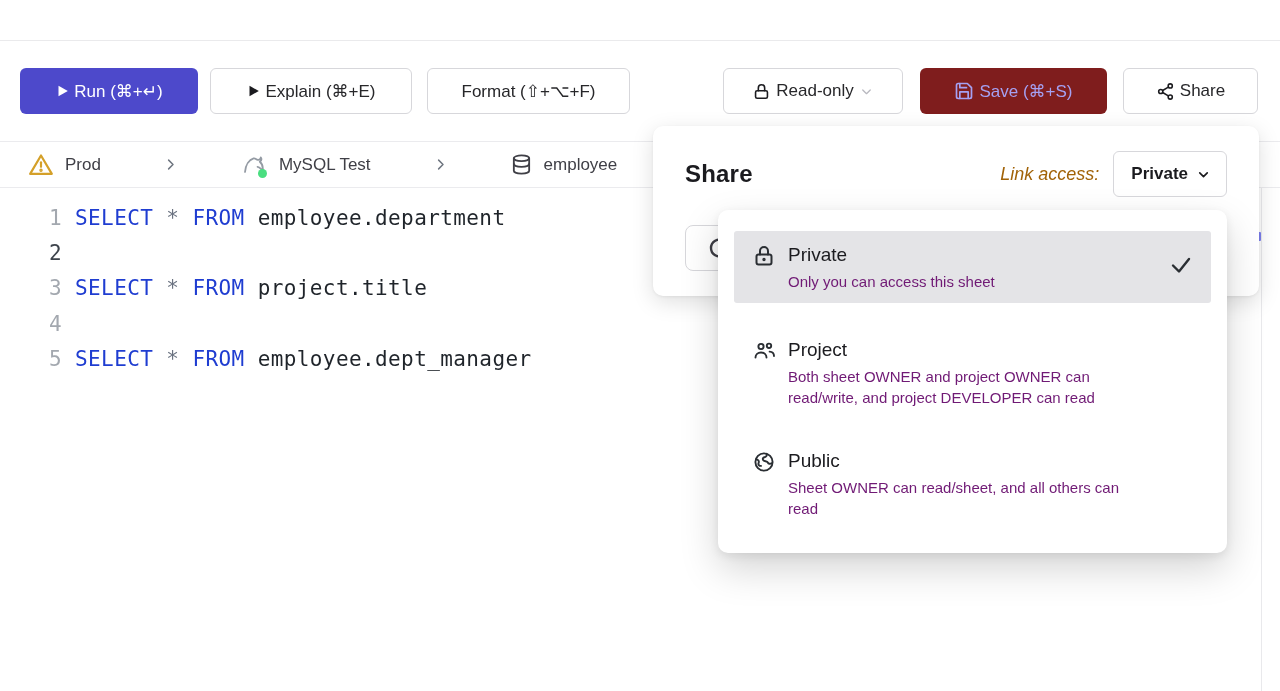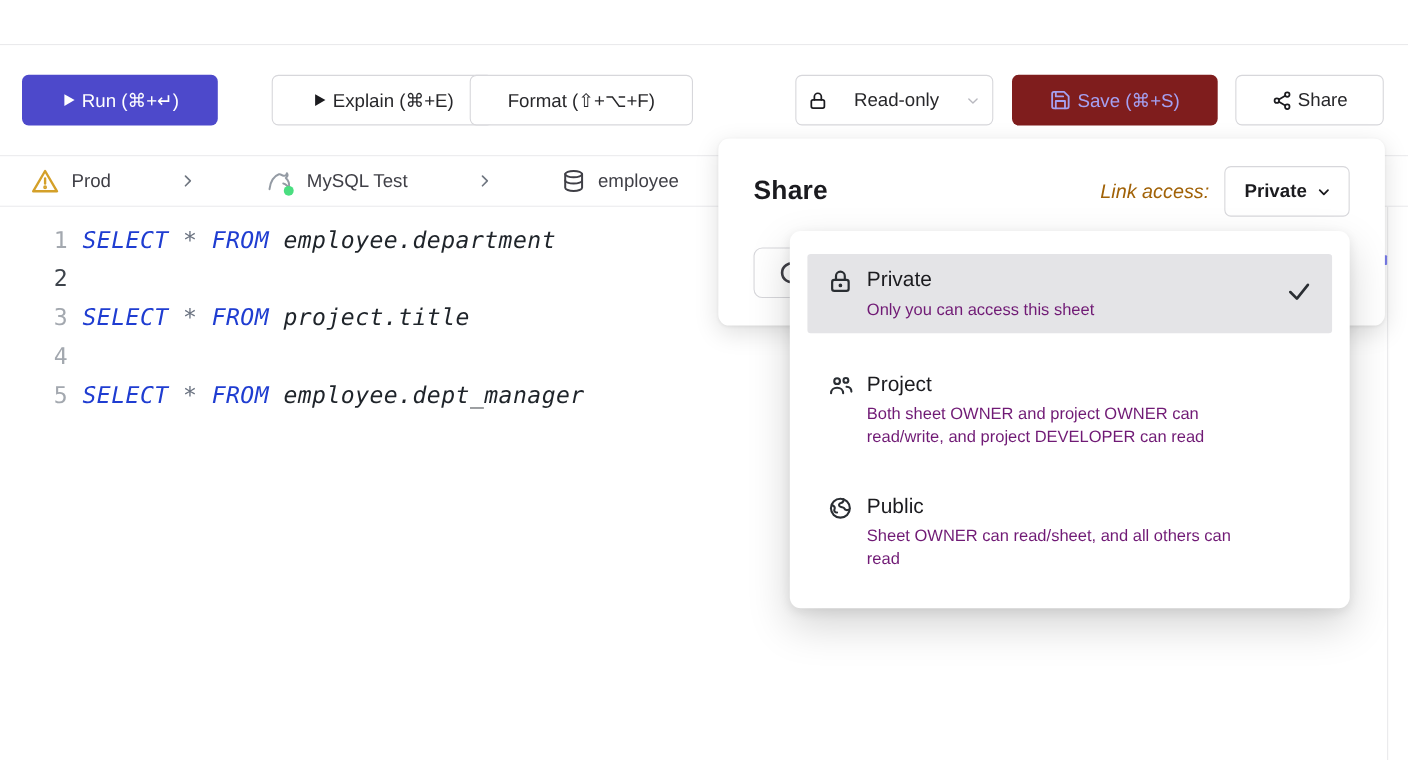--- a/index.html
+++ b/index.html
@@ -13,23 +13,23 @@
 
   
   .topstrip{position:absolute;left:0;top:0;width:1280px;height:41px;background:#fff;border-bottom:1px solid #eaeaec;}
 
   
   .btn{position:absolute;top:68px;height:46px;display:flex;align-items:center;justify-content:center;gap:5px;
        border-radius:6px;font-size:17px;font-weight:500;background:#fff;border:1px solid #d7d7db;color:#27272a;
        padding:0 10px;cursor:pointer;white-space:nowrap;}
   .btn svg{flex:none;}
   .btn-run{left:20px;width:178px;background:var(--accent);border:none;color:#fff;}
-  .btn-explain{left:210px;width:202px;margin-left:37px;}
+  .btn-explain{left:210px;width:202px;}
   .btn-format{left:427px;width:203px;align-items:center;}
-  .btn-readonly{left:723px;width:180px;justify-content:space-between;}
+  .btn-readonly{left:723px;width:180px;}
   .btn-save{left:920px;width:187px;background:#7f1d1d;border:none;color:var(--save);cursor:default;}
   .btn-share{left:1123px;width:135px;}
 
   
   .crumbs{position:absolute;top:141px;left:0;width:1280px;height:47px;background:#fff;
           border-top:1px solid #ebebee;border-bottom:1px solid #ebebee;display:flex;align-items:center;
           padding-left:28px;font-size:17px;color:#3f3f46;z-index:1;gap:48px;}
   .crumb{display:flex;align-items:center;gap:11px;cursor:pointer;}
   .crumb-sep{margin:0 14px;display:flex;align-items:center;}
   .mysql-wrap{position:relative;width:28px;height:28px;}
@@ -38,21 +38,21 @@
   
   .vline{position:absolute;left:1261px;top:141px;width:1px;height:550px;background:#e9e9ec;z-index:0;}
   .blue-frag{position:absolute;left:1254px;top:232px;width:7px;height:9px;background:#7d80f0;border-radius:1px;z-index:4;}
 
   
   .editor{position:absolute;left:0;top:200px;width:660px;z-index:1;}
   .cl{display:flex;align-items:center;height:35.4px;font-family:"DejaVu Sans Mono","Liberation Mono",monospace;
       font-size:21px;letter-spacing:.4px;cursor:text;}
   .gut{flex:none;width:62px;text-align:right;color:#a3a8af;}
   .gut.active{color:#3e444c;}
-  .code{margin-left:13px;white-space:pre;color:#1f242a;font-style:italic;}
+  .code{margin-left:13px;white-space:pre;color:#1f242a;}
   .kw{color:var(--kw);}
   .op{color:#6a7280;}
 
   
   .card{position:absolute;left:653px;top:126px;width:606px;height:170px;background:#fff;border-radius:10px;
         box-shadow:0 6px 22px rgba(0,0,0,.13),0 1px 3px rgba(0,0,0,.06);z-index:5;}
   .card-head{display:flex;align-items:center;padding:25px 32px 0 32px;}
   .share-title{font-size:24px;font-weight:600;color:#1b1b1f;letter-spacing:.2px;}
   .link-label{margin-left:auto;font-size:18px;color:#a16207;margin-right:14px;font-style:italic;}
   .private-btn{height:46px;padding:0 15px 0 17px;border:1px solid #d7d7db;border-radius:6px;background:#fff;

